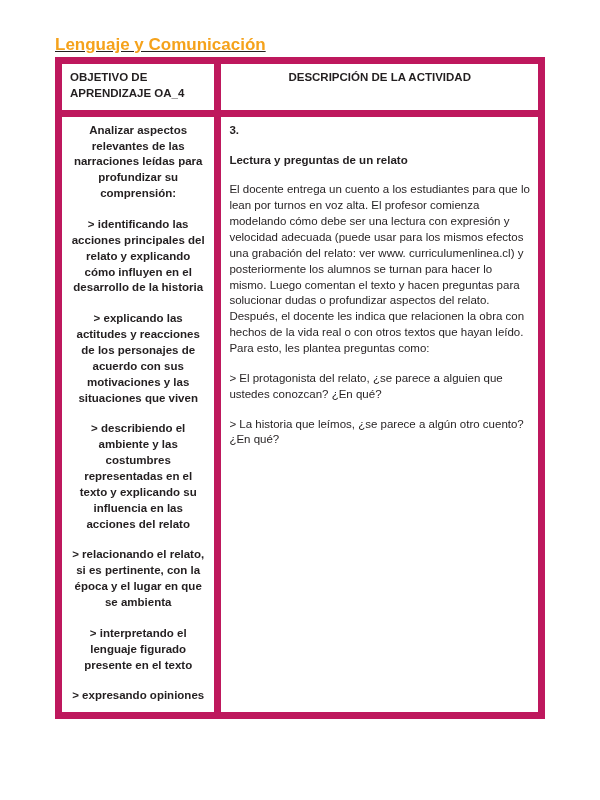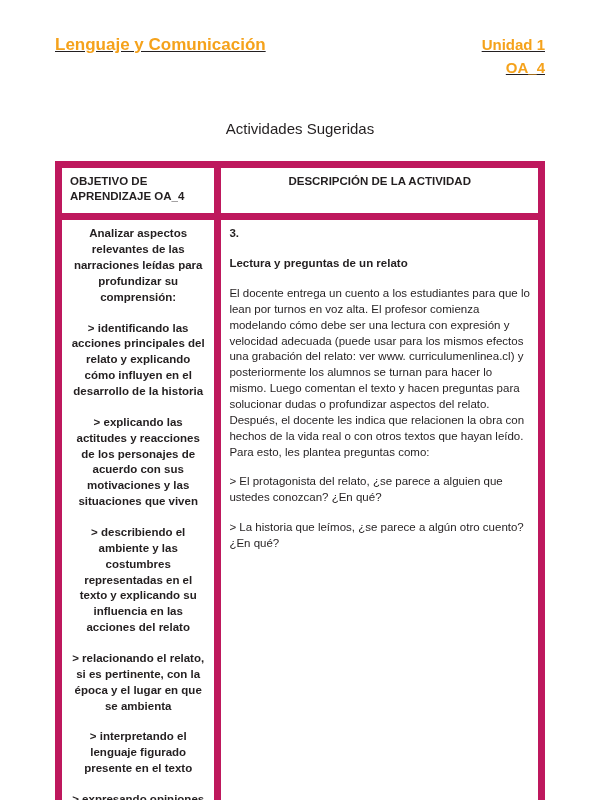--- a/index.html
+++ b/index.html
@@ -97,27 +97,22 @@
 </style>
 </head>
 <body>
 
 <div class="page">
 
   <div class="doc-header">
     <div class="left">
       <span class="subject">Lenguaje y Comunicación</span>
     </div>
-    <div class="right">
-      <span class="unit">Unidad 1</span>
-      <span class="oa">OA_4</span>
-    </div>
   </div>
 
-  <div class="page-title">Actividades Sugeridas</div>
 
   <table class="activities">
     <colgroup>
       <col class="obj-col">
       <col class="desc-col">
     </colgroup>
     <thead>
       <tr>
         <th class="obj-head">OBJETIVO DE APRENDIZAJE OA_4</th>
         <th class="desc-head">DESCRIPCIÓN DE LA ACTIVIDAD</th>

